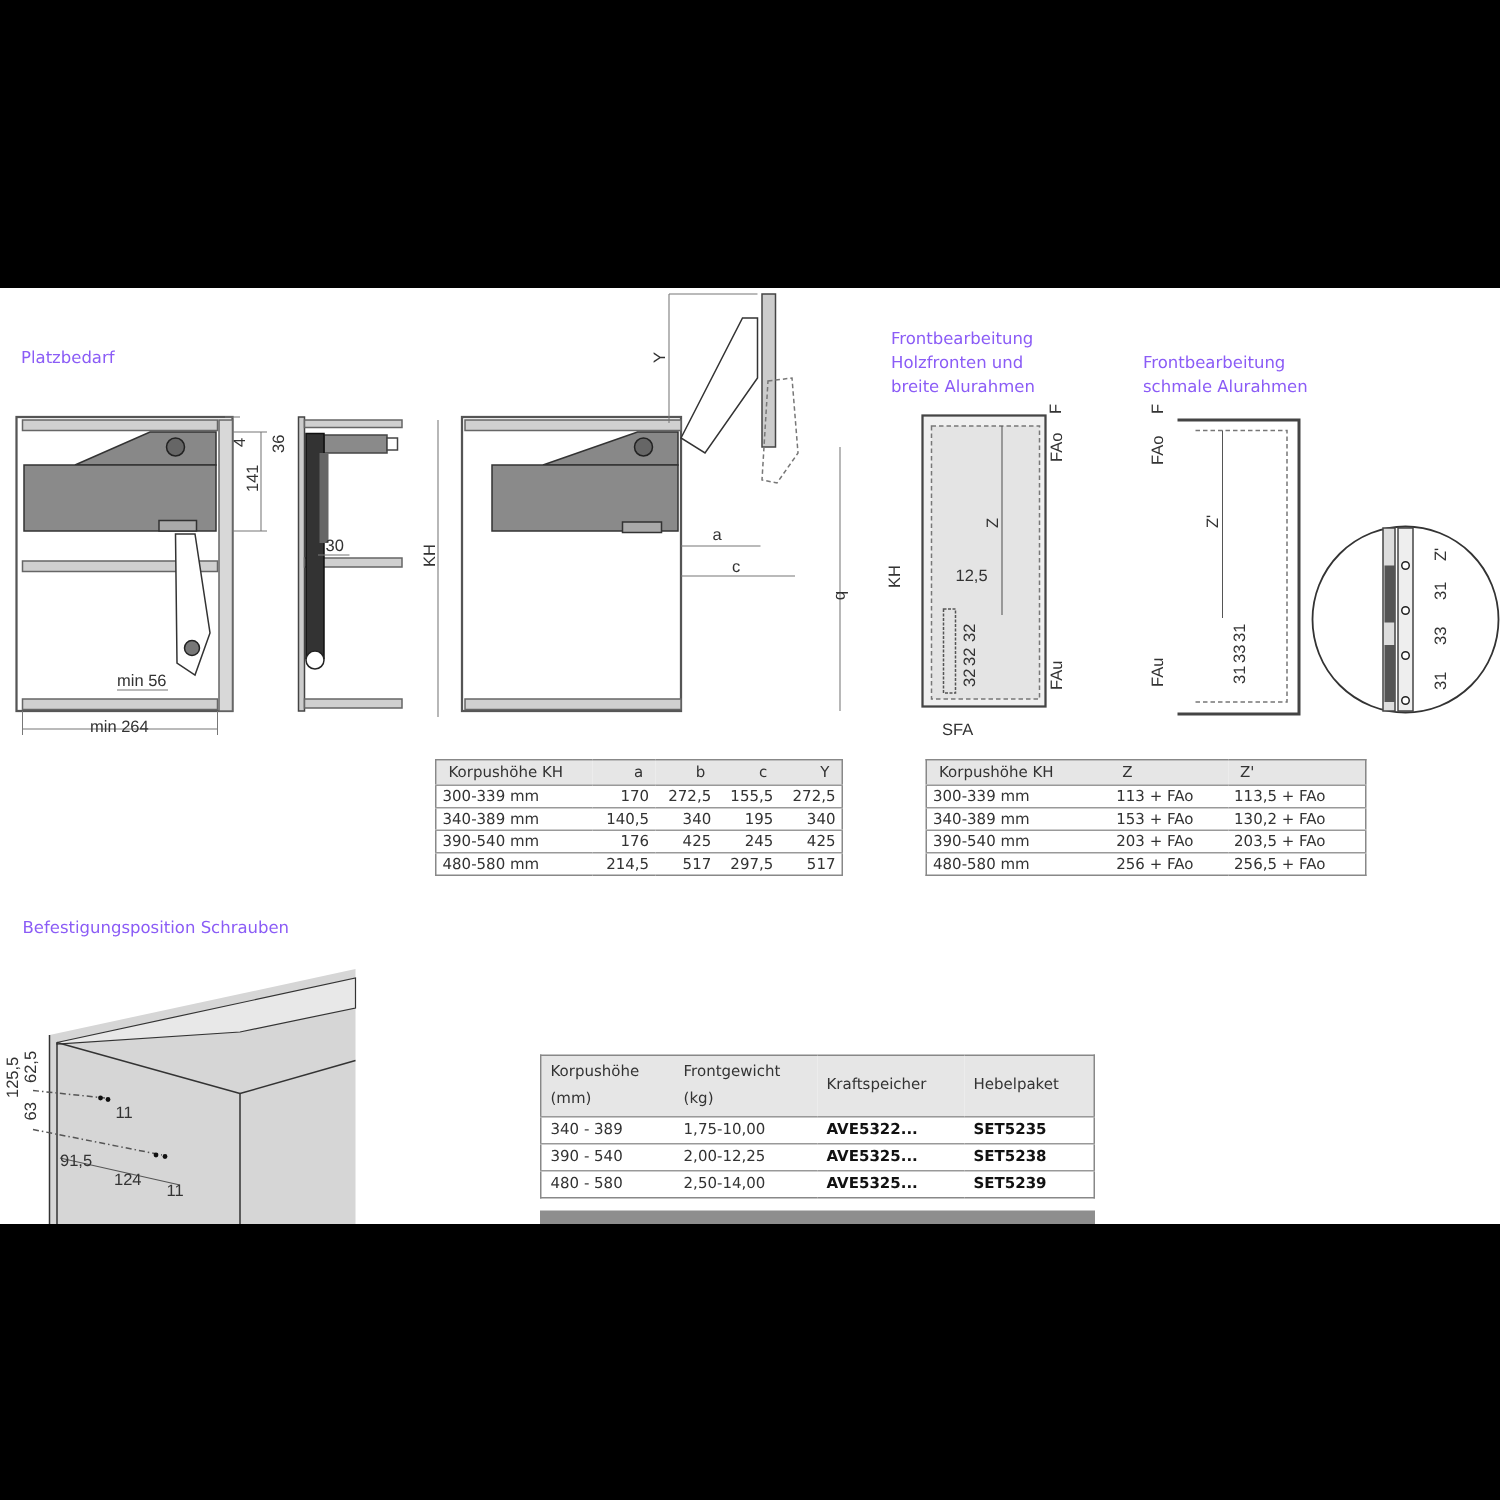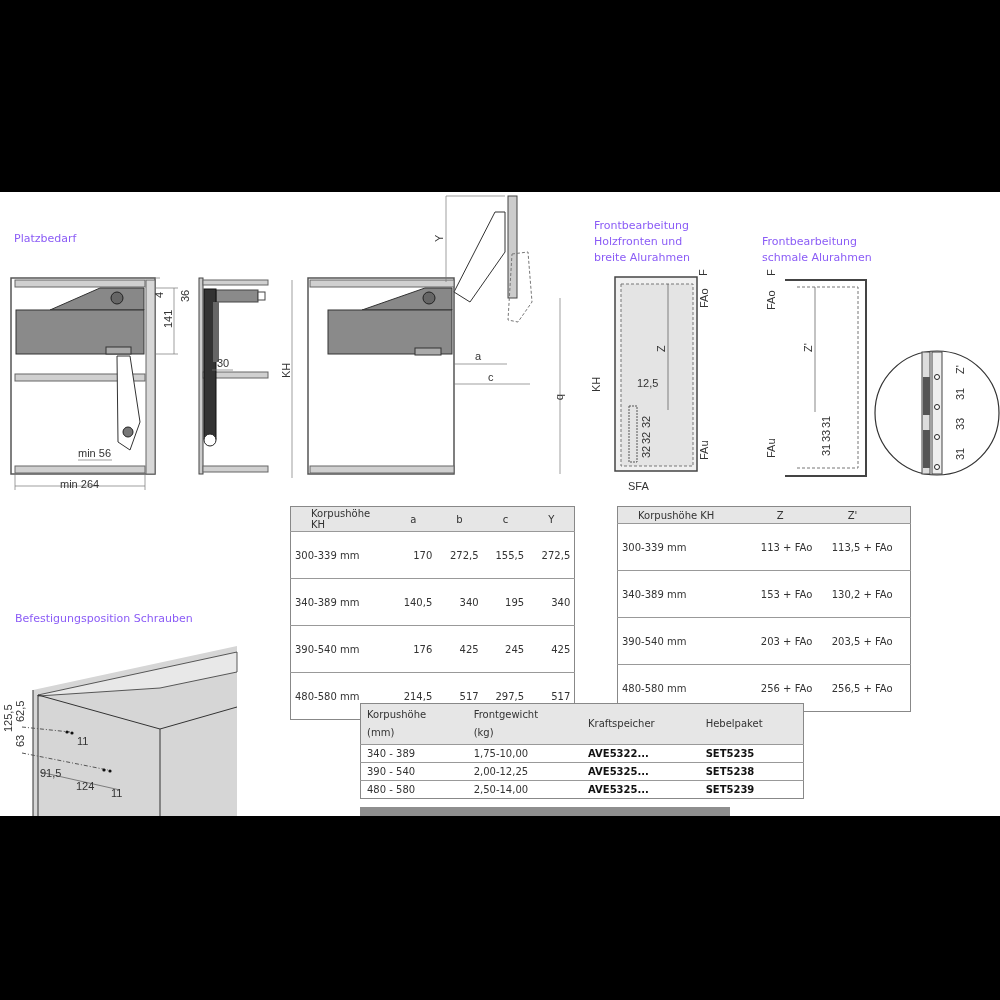--- a/index.html
+++ b/index.html
@@ -2,22 +2,22 @@
 <html><head>
 <meta charset="utf-8">
 <style>
   html,body{margin:0;padding:0;background:#000;}
   body{width:1000px;height:1000px;position:relative;overflow:hidden;font-family:"DejaVu Sans","Liberation Sans",sans-serif;color:#222;}
   .page{position:absolute;left:0;top:192px;width:1000px;height:624px;background:#fff;}
   .abs{position:absolute;}
   .title{font-size:11px;color:#8b5cf6;}
   svg{position:absolute;overflow:visible;}
   table.spec{position:absolute;border-collapse:collapse;font-size:10px;color:#333;border:1px solid #888;}
-  table.spec th{background:#e6e6e6;font-weight:normal;text-align:left;padding:1px 20px;height:14px;}
-  table.spec td{padding:16px 4px;height:14px;border-top:1px solid #999;}
+  table.spec th{background:#e6e6e6;font-weight:normal;text-align:left;padding:1px 8px;height:14px;}
+  table.spec td{padding:0 4px;height:14px;border-top:1px solid #999;}
   table.spec td.r, table.spec th.r{text-align:right;}
   .legend{position:absolute;font-size:9.5px;color:#444;line-height:13px;}
   table.kraft{position:absolute;border-collapse:collapse;font-size:10px;color:#333;border:1px solid #888;}
   table.kraft th{background:#e6e6e6;font-weight:normal;text-align:left;padding:2px 6px;vertical-align:middle;line-height:18px;}
   table.kraft td{padding:0 6px;height:17px;border-top:1px solid #999;}
   table.kraft td.bold{font-weight:bold;color:#111;}
   .dim{font-family:"Liberation Sans",sans-serif;font-size:11px;fill:#333;}
 </style>
 </head>
 <body>
@@ -236,21 +236,21 @@
     <line x1="40" y1="580" x2="120" y2="598" stroke="#555" stroke-width="0.7"></line>
     <text class="dim" transform="translate(12,540) rotate(-90)">125,5</text>
     <text class="dim" transform="translate(24,530) rotate(-90)">62,5</text>
     <text class="dim" transform="translate(24,555) rotate(-90)">63</text>
     <text class="dim" x="77" y="553">11</text>
     <text class="dim" x="40" y="585">91,5</text>
     <text class="dim" x="76" y="598">124</text>
     <text class="dim" x="111" y="605">11</text>
   </svg>
 
-  <table class="kraft" style="left:360px;top:511px;width:444px;">
+  <table class="kraft" style="left:360px;top:511px;width:370px;">
     <thead>
         <tr>
       <th>
             <div>Korpushöhe</div>
             <div>(mm)</div>
           </th>
       <th>
             <div>Frontgewicht</div>
             <div>(kg)</div>
           </th>

